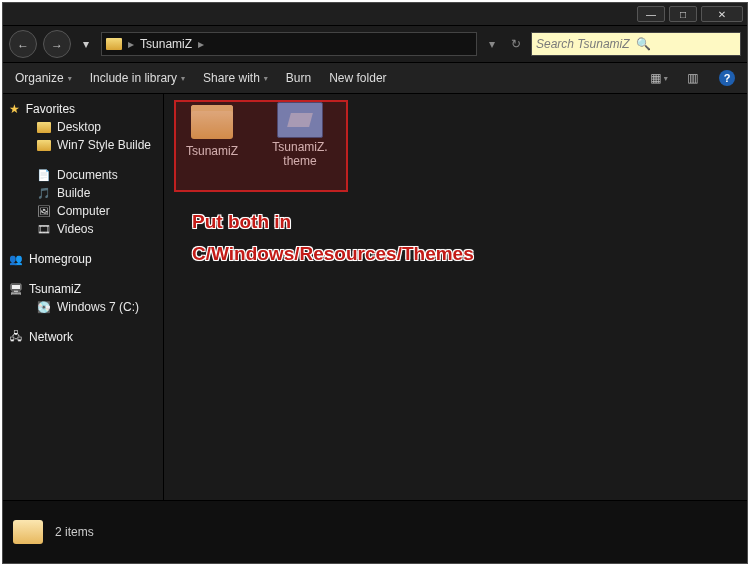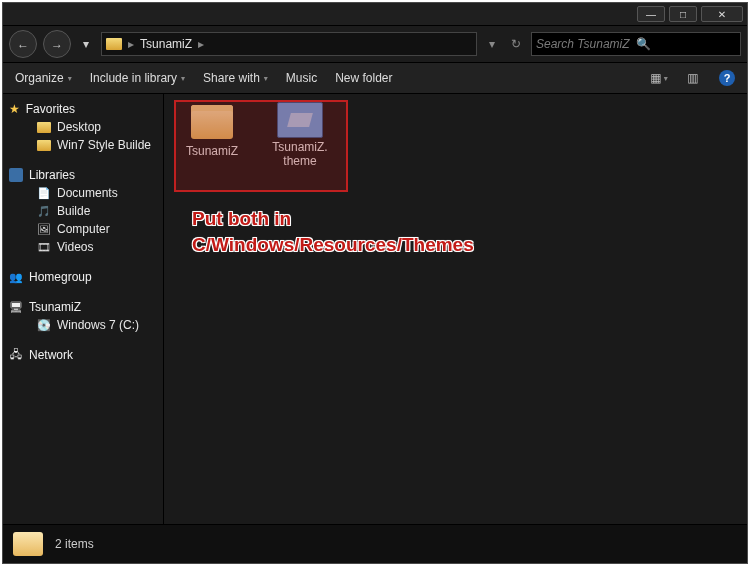--- a/index.html
+++ b/index.html
@@ -29,21 +29,21 @@
   .titlebar .btn{width:26px;height:14px;background:#2a2a2a;border:1px solid #555;border-radius:2px;display:flex;align-items:center;justify-content:center;color:#ddd;font-size:10px;}
   .titlebar .btn.close{width:40px;}
   
   .navbar{height:32px;display:flex;align-items:center;gap:6px;padding:2px 6px;background:#1c1c1c;border-bottom:1px solid #000;}
   .navbtn{width:26px;height:26px;border-radius:50%;background:#2a2a2a;border:1px solid #555;display:flex;align-items:center;justify-content:center;color:#ccc;}
   .navbtn.small{width:18px;height:18px;border:none;background:transparent;}
   .breadcrumb{flex:1;height:22px;background:#111;border:1px solid #444;display:flex;align-items:center;padding:0 4px;gap:6px;}
   .bc-icon{width:16px;height:12px;background:linear-gradient(#f4d97a,#d9a536);border-radius:1px;display:inline-block;}
   .bc-sep{color:#888;}
   .reload{width:18px;height:18px;color:#888;display:flex;align-items:center;justify-content:center;}
-  .search{width:200px;height:22px;background:#000000;border:1px solid #444;display:flex;align-items:center;padding:0 4px;color:#7a7a7a;font-style:italic;}
+  .search{width:200px;height:22px;background:#fef9c3;border:1px solid #444;display:flex;align-items:center;padding:0 4px;color:#7a7a7a;font-style:italic;}
   .search span{flex:1;}
   .search .sicon{font-style:normal;color:#888;}
   
   .toolbar{height:30px;background:#222;border-bottom:1px solid #000;display:flex;align-items:center;gap:18px;padding:0 12px;}
   .toolbar .titem{color:#ddd;display:flex;align-items:center;gap:4px;}
   .toolbar .spacer{flex:1;}
   .toolbar .ticon{width:16px;height:16px;display:flex;align-items:center;justify-content:center;color:#bbb;}
   .toolbar .drop{color:#888;font-size:8px;}
   .help{width:16px;height:16px;border-radius:50%;background:#1e5fb0;color:#fff;text-align:center;font-weight:bold;line-height:16px;font-size:11px;}
   
@@ -65,26 +65,26 @@
   }
   .items{display:flex;gap:8px;}
   .item{width:80px;display:flex;flex-direction:column;align-items:center;gap:2px;text-align:center;color:#e8e8e8;}
   .item .thumb{width:44px;height:40px;display:flex;align-items:center;justify-content:center;}
   .thumb.folder{background:none;}
   .thumb.folder::before{content:"";display:block;width:42px;height:34px;background:linear-gradient(#fbe6b0,#e7b85e);border-radius:3px;box-shadow:inset 0 6px 0 #f2d38a;}
   .thumb.theme{width:44px;height:34px;background:#6aa4e5;border:1px solid #335b8f;border-radius:2px;display:flex;align-items:center;justify-content:center;}
   .thumb.theme::before{content:"";display:block;width:22px;height:14px;background:#fff;opacity:.45;transform:skewX(-15deg);}
   .hint{
     position:absolute;left:28px;top:112px;color:var(--hint-red);
-    font-weight:700;font-size:19px;line-height:26px;
+    font-weight:700;font-size:19px;line-height:32px;
     text-shadow:0 0 2px #fff,1px 1px 0 #fff,-1px -1px 0 #fff,1px -1px 0 #fff,-1px 1px 0 #fff;
     white-space:pre;
   }
   
-  .status{height:38px;background:#101010;border-top:1px solid #000;display:flex;align-items:center;gap:12px;padding:0 10px;color:#ccc;}
+  .status{height:38px;background:#101010;border-top:1px solid #000;display:flex;align-items:center;gap:12px;padding:12px 10px;color:#ccc;}
   .status .bigfolder{width:30px;height:24px;background:linear-gradient(#fbe6b0,#e7b85e);border-radius:3px;}
 </style>
 </head>
 <body>
 
 <div class="window">
 
   <div class="titlebar">
     <div class="btn">—</div>
     <div class="btn">□</div>
@@ -115,21 +115,21 @@
         <span class="drop">▾</span>
     </div>
     <div class="titem">
       <span>Include in library</span>
         <span class="drop">▾</span>
     </div>
     <div class="titem">
       <span>Share with</span>
         <span class="drop">▾</span>
     </div>
-    <div class="titem">Music</div>
+    <div class="titem">Burn</div>
     <div class="titem">New folder</div>
     <div class="spacer"></div>
     <div class="ticon">
       <span>▦</span>
         <span class="drop" style="margin-left:2px">▾</span>
     </div>
     <div class="ticon">▥</div>
     <div class="help">?</div>
   </div>
 
@@ -145,24 +145,20 @@
             <span class="folder-ic"></span>
             <span>Desktop</span>
           </div>
         <div class="gitem">
             <span class="folder-ic"></span>
             <span>Win7 Style Builde</span>
           </div>
       </div>
 
       <div class="group">
-        <div class="ghead">
-          <span class="lib-ic"></span>
-          <span>Libraries</span>
-        </div>
         <div class="gitem">
             <span class="mini-ic">📄</span>
             <span>Documents</span>
           </div>
         <div class="gitem">
             <span class="mini-ic">🎵</span>
             <span>Builde</span>
           </div>
         <div class="gitem">
             <span class="mini-ic">🖼</span>

